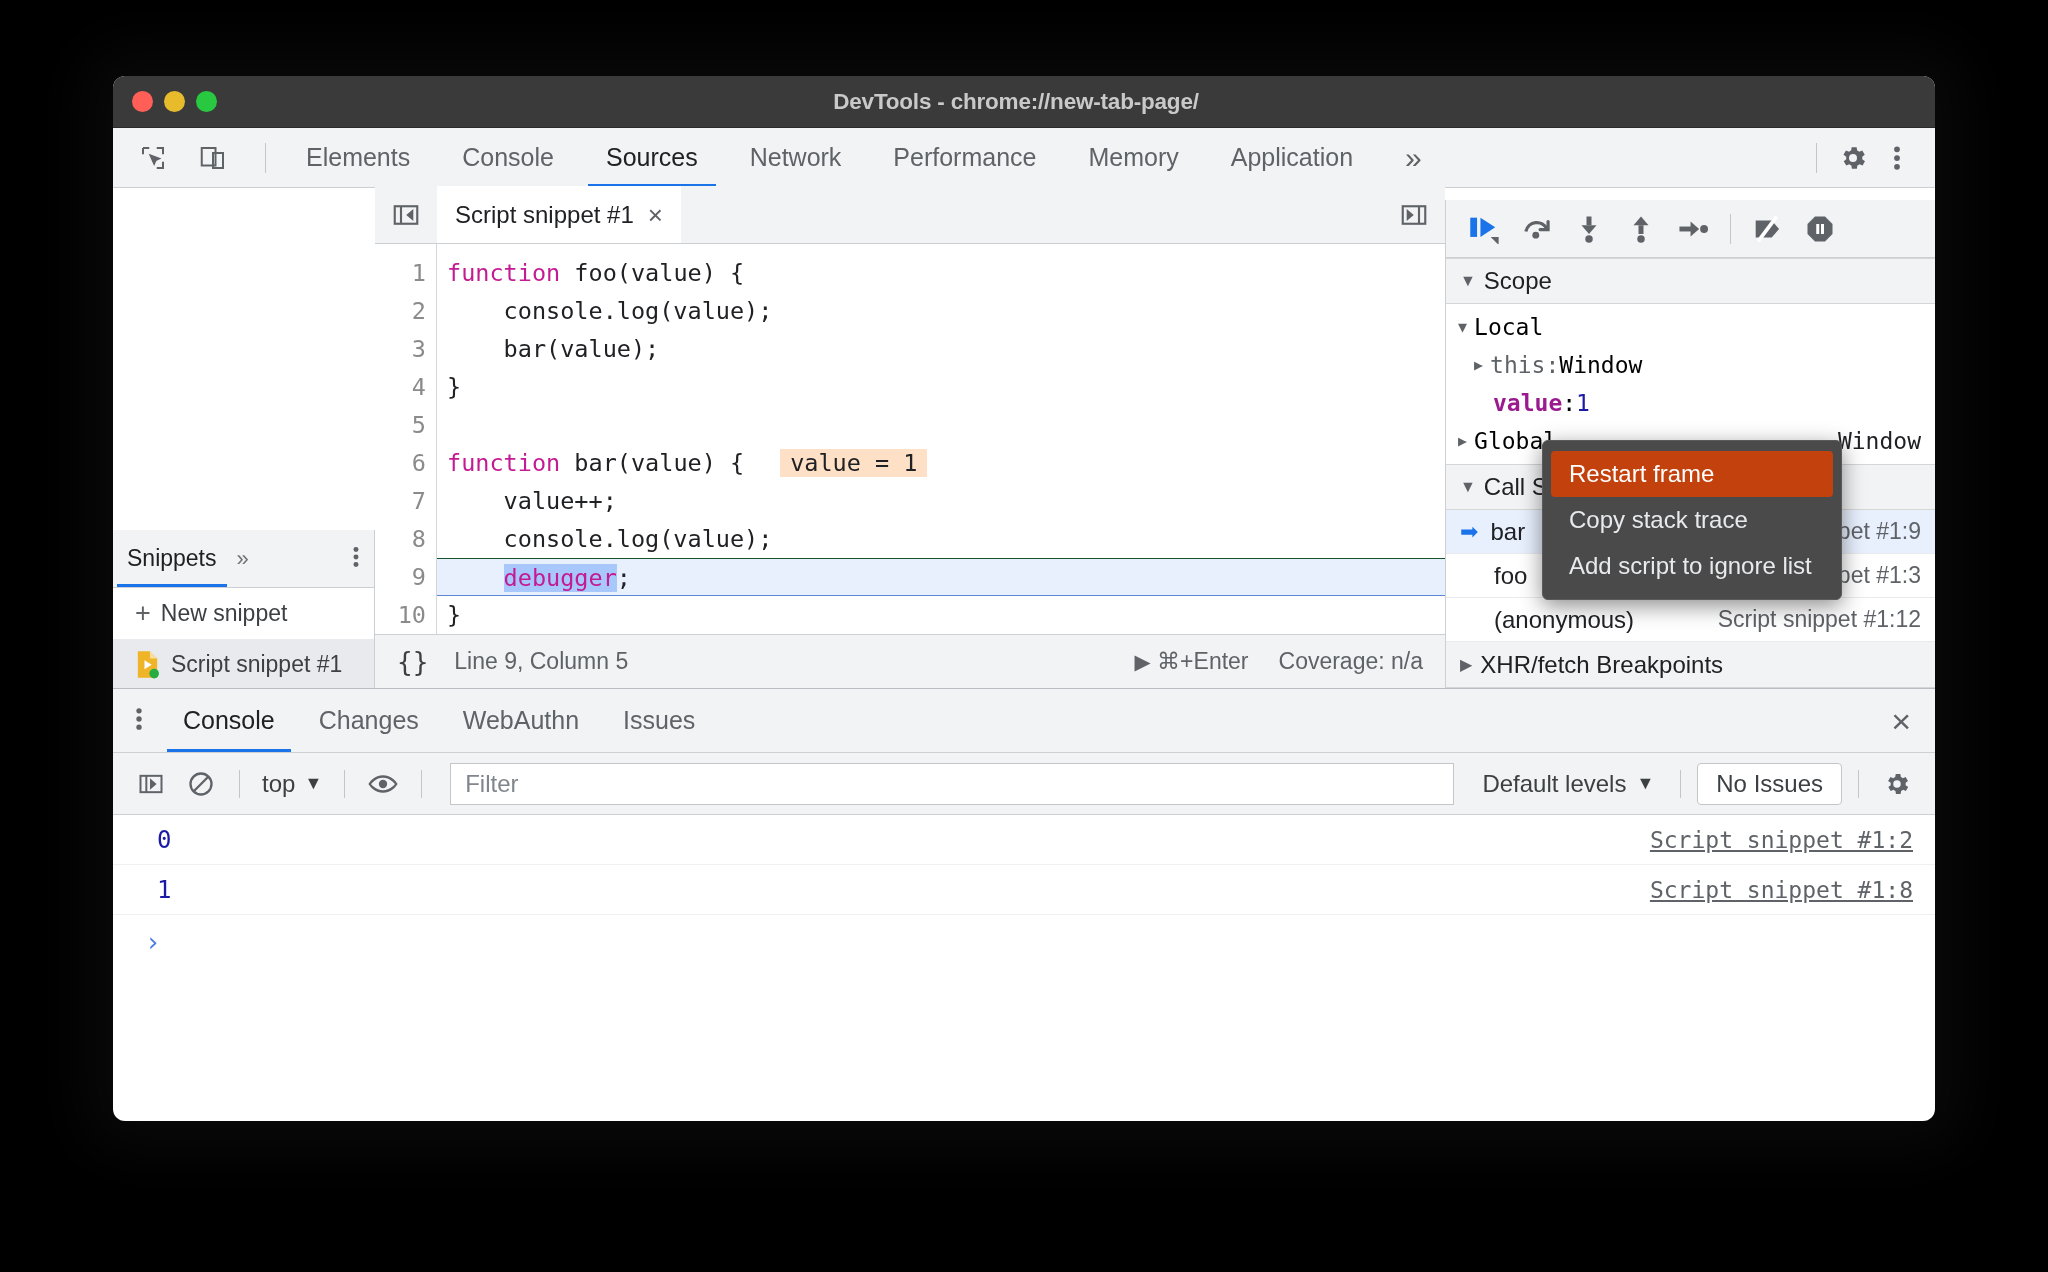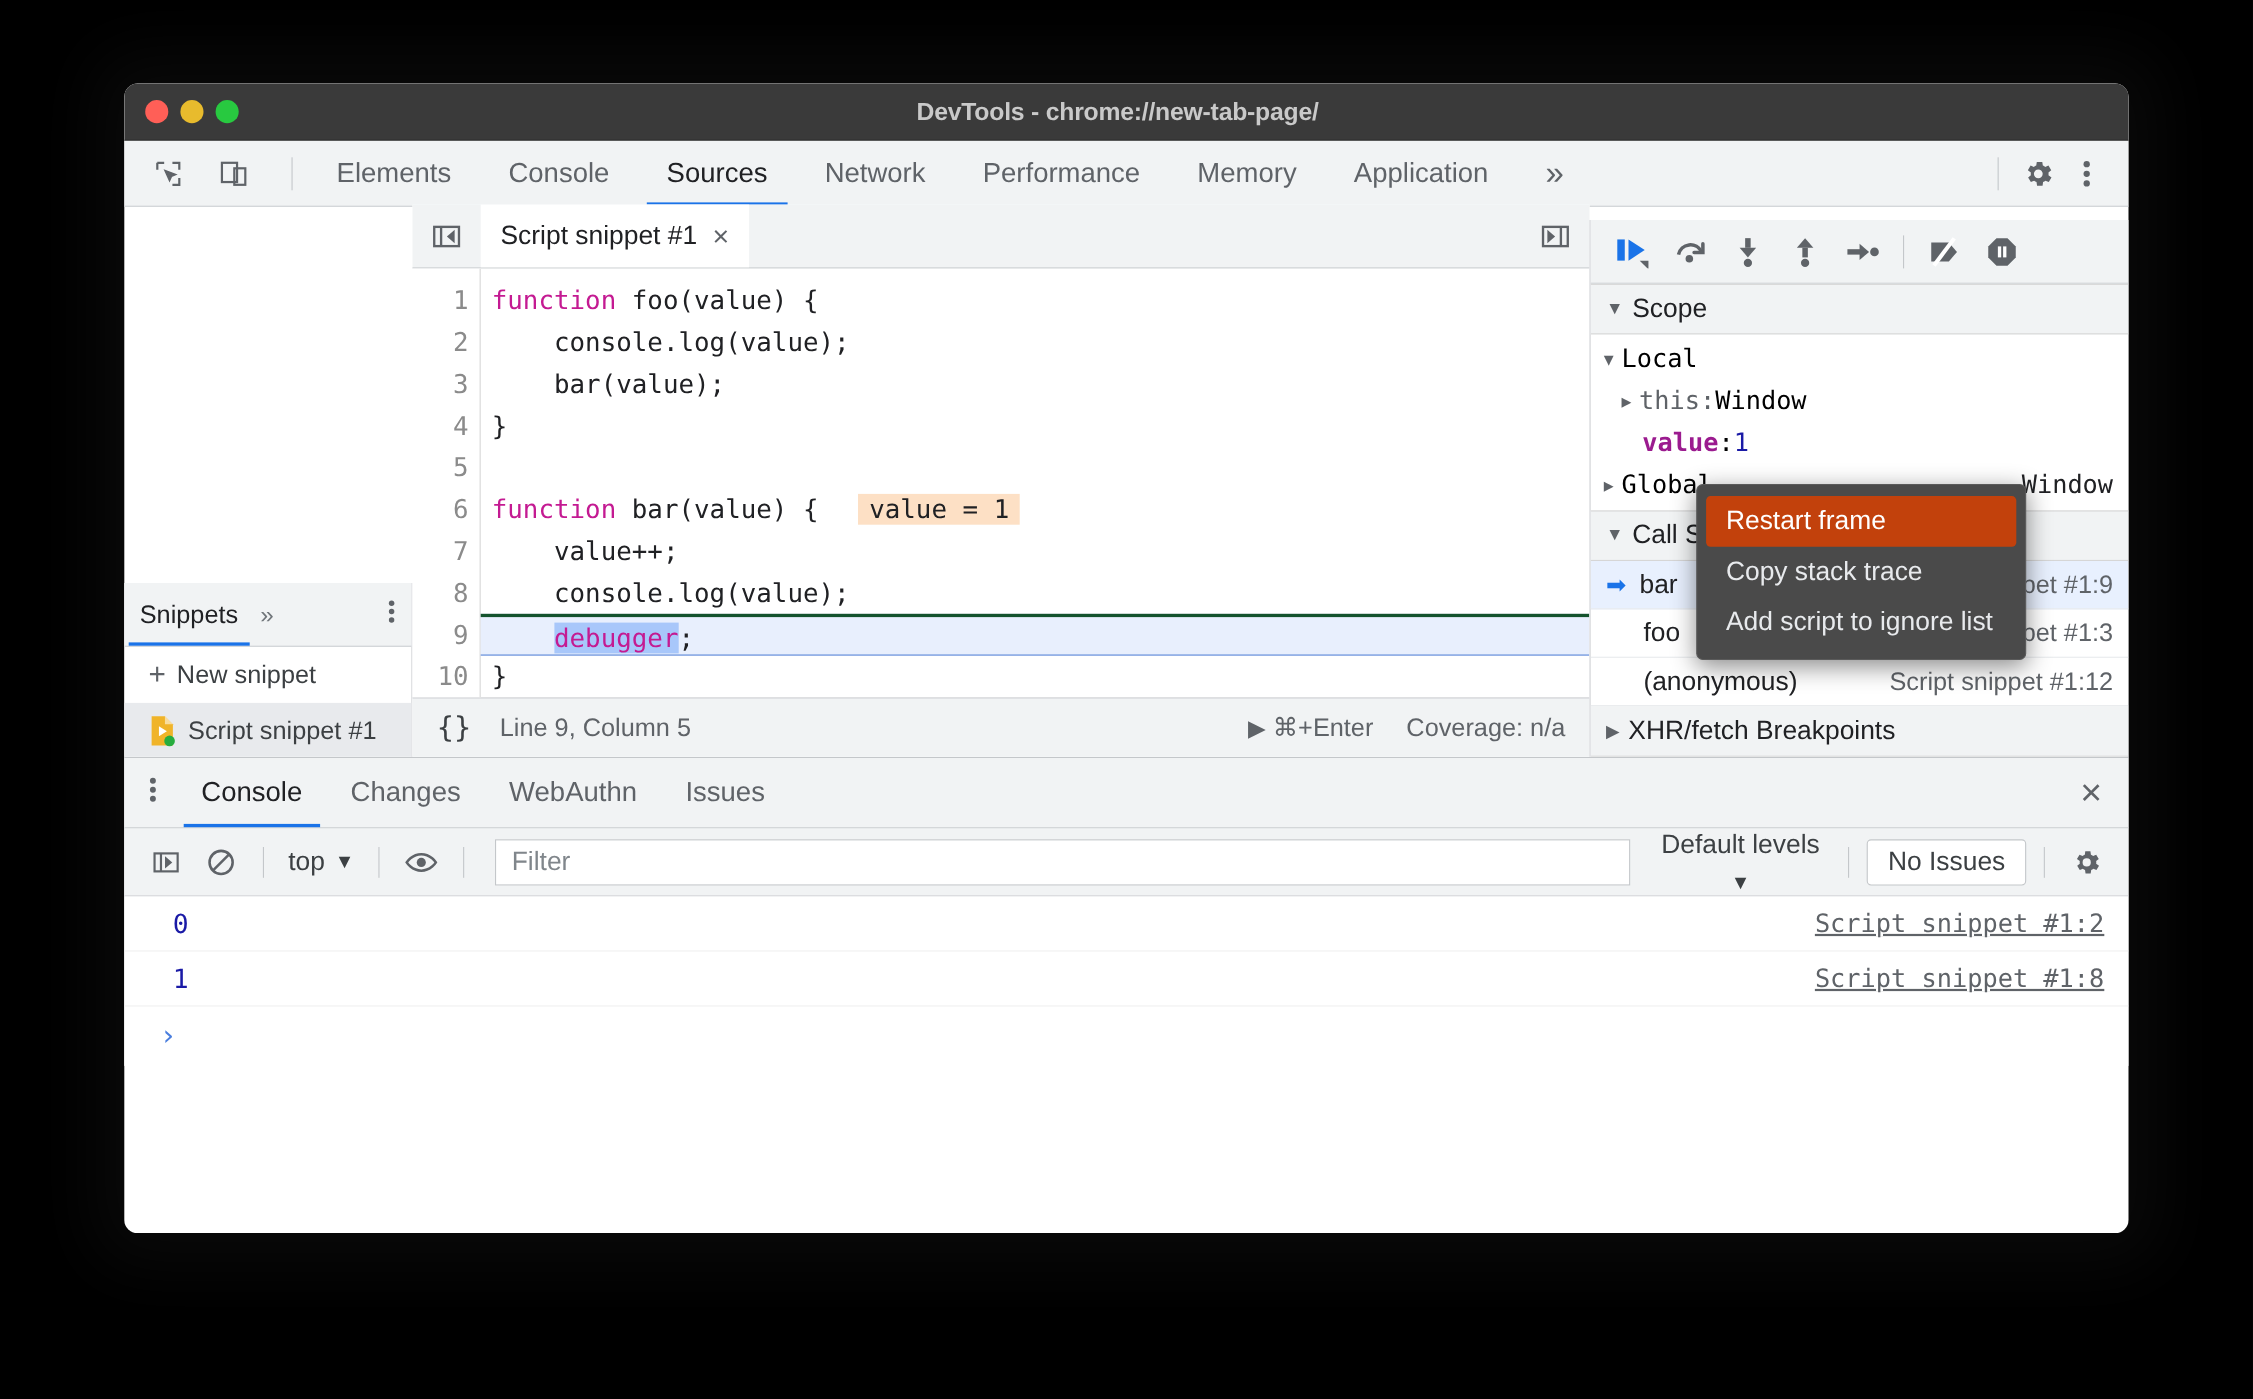--- a/index.html
+++ b/index.html
@@ -128,21 +128,21 @@
   .code-area { flex: 1; display: flex; overflow: hidden; position: relative;
                font-family: "DejaVu Sans Mono", monospace; font-size: 23.5px; }
   .gutter {
     width: 62px; min-width: 62px; text-align: right;
     padding: 10px 10px 0 0; color: #8b8b8b;
     border-right: 1px solid #d6d6d6; background: #fff;
   }
   .gutter div { height: 38px; line-height: 38px; }
   .code-lines { flex: 1; padding: 10px 0 0 0; position: relative; }
   .cl { height: 38px; line-height: 38px; padding-left: 10px; white-space: pre; color: #202124; }
-  .cl.current { background: #e8effd; border-top: 3px solid #14532d; border-bottom: 1px solid #5a87d8; height: 38px; }
+  .cl.current { background: #e8effd; border-top: 1px solid #14532d; border-bottom: 1px solid #5a87d8; height: 38px; }
   .kw { color: #c41a92; }
   .sel { background: #a8c7fa; }
   .inline-eval {
     background: #fde0c5; padding: 0 10px; margin-left: 36px; color: #202124;
   }
 
   .status-bar {
     height: 54px; background: #f1f3f4; border-top: 1px solid #cdd0d3;
     display: flex; align-items: center; gap: 26px; padding: 0 22px;
     font-size: 23px; color: #5f6368;
@@ -225,21 +225,21 @@
     gap: 6px; padding: 0 16px; border-bottom: 1px solid #cdd0d3;
   }
   .ct-sep { width: 1px; height: 28px; background: #c4c7ca; margin: 0 10px; }
   .ctx-select { display: flex; align-items: center; gap: 9px; font-size: 24px; color: #3c4043; cursor: pointer; padding: 0 6px; }
   .filter-input {
     flex: 1; height: 42px; border: 1px solid #c4c7ca; background: #fff;
     font-size: 24px; color: #3c4043; padding: 0 14px; margin: 0 12px;
     font-family: "Liberation Sans", sans-serif;
   }
   .filter-input::placeholder { color: #80868b; }
-  .levels { display: flex; align-items: center; gap: 10px; font-size: 24px; color: #3c4043; cursor: pointer; padding: 0 10px; flex-direction: column; }
+  .levels { display: flex; align-items: center; gap: 10px; font-size: 24px; color: #3c4043; cursor: pointer; padding: 0 10px; }
   .issues-btn {
     border: 1px solid #c4c7ca; border-radius: 4px; padding: 6px 18px;
     font-size: 24px; color: #3c4043; cursor: pointer; background: #fff;
   }
 
   .console-out { background: #fff; }
   .log-row {
     height: 50px; display: flex; align-items: center;
     padding: 0 22px 0 44px; border-bottom: 1px solid #f0f0f0;
     font-family: "DejaVu Sans Mono", monospace; font-size: 24px; color: #1a1aa6;

